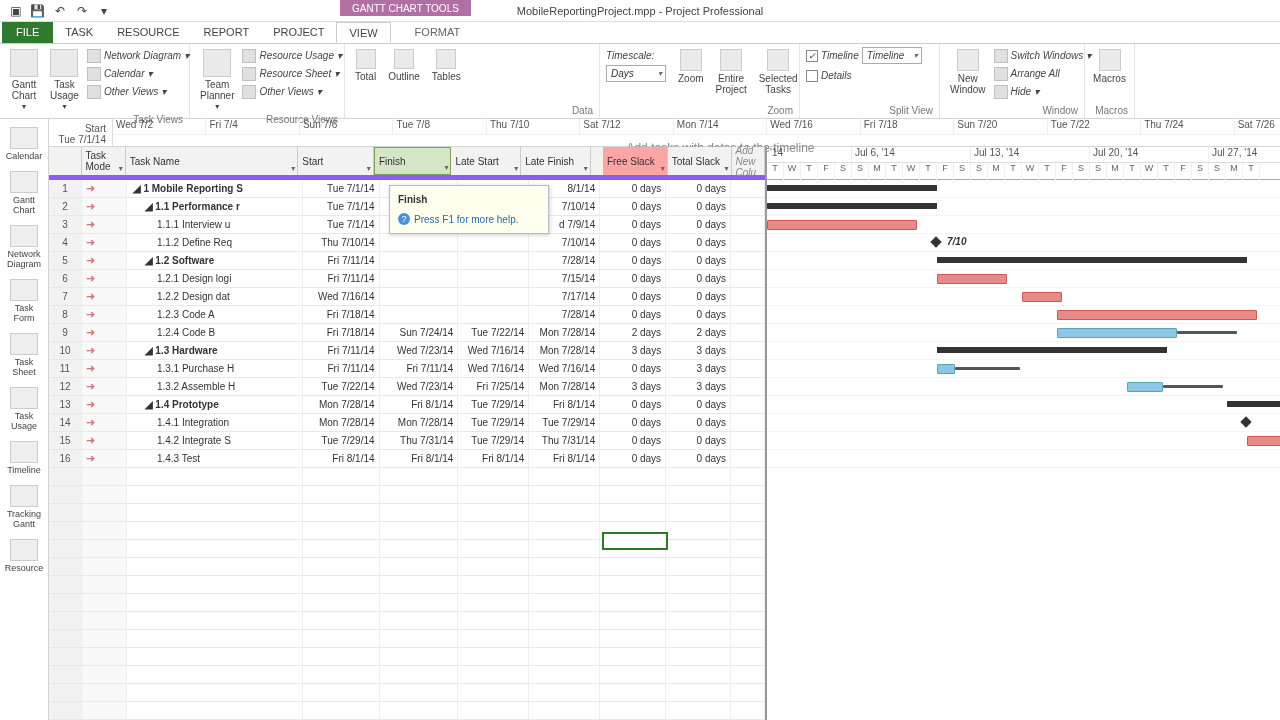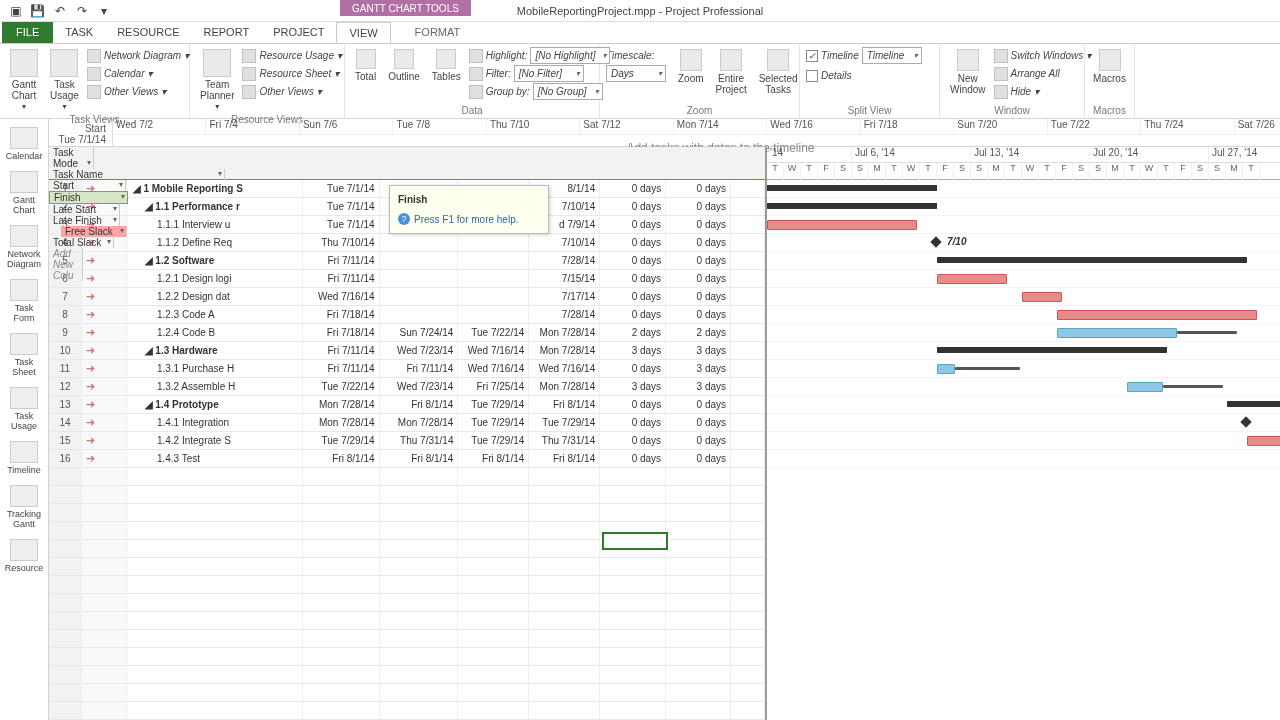--- a/index.html
+++ b/index.html
@@ -12,21 +12,21 @@
 .titlebar .doc-title { position: absolute; left: 50%; transform: translateX(-50%); font-size: 11px; color: #444; }
 
 .ribbon-tabs { height: 22px; display: flex; align-items: stretch; border-bottom: 1px solid #ccc; padding-left: 2px; }
 .ribbon-tabs .file-tab { background: #2f7a2f; color: #fff; padding: 4px 14px; font-size: 11px; }
 .ribbon-tabs .tab { padding: 4px 12px; font-size: 11px; color: #444; }
 .ribbon-tabs .tab.active { border: 1px solid #ccc; border-bottom: 1px solid #fff; background: #fff; }
 .ribbon-tabs .ctx-tab { padding: 4px 12px; font-size: 11px; color: #666; margin-left: 0; }
 
 .ribbon { height: 75px; background: #fff; border-bottom: 1px solid #d4d4d4; display: flex; }
 .ribbon-group { border-right: 1px solid #e5e5e5; padding: 3px 6px 0; display: flex; flex-direction: column; justify-content: space-between; }
-.ribbon-group-label { text-align: center; font-size: 10px; color: #777; padding-bottom: 2px; }
+.ribbon-group-label { text-align: right; font-size: 10px; color: #777; padding-bottom: 2px; }
 .ribbon-row { display: flex; align-items: flex-start; gap: 4px; }
 .big-btn { display: flex; flex-direction: column; align-items: center; padding: 2px 4px; font-size: 10px; color: #444; text-align: center; line-height: 11px; }
 .big-btn .icon { width: 28px; height: 28px; background: #eaeaea; margin-bottom: 2px; border: 1px solid #ccc; }
 .small-btns { display: flex; flex-direction: column; gap: 1px; font-style: italic; }
 .small-btn { display: flex; align-items: center; gap: 3px; font-size: 10px; color: #444; height: 17px; white-space: nowrap; }
 .small-btn .sicon { width: 14px; height: 14px; background: #e0e0e0; border: 1px solid #c0c0c0; }
 .combo { height: 17px; border: 1px solid #aaa; background: #fff; font-size: 10px; padding: 0 14px 0 4px; display: flex; align-items: center; min-width: 70px; position: relative; }
 .combo::after { content: "▾"; position: absolute; right: 3px; font-size: 8px; color: #666; }
 .chk { width: 12px; height: 12px; border: 1px solid #888; display: inline-flex; align-items: center; justify-content: center; font-size: 9px; color: #333; }
 
@@ -40,21 +40,21 @@
 .tl-left { width: 64px; border-right: 1px solid #ddd; font-size: 10px; text-align: right; padding: 4px 6px 0 0; color: #555; }
 .tl-right { flex: 1; position: relative; }
 .tl-dates { display: flex; height: 16px; border-bottom: 1px solid #eee; }
 .tl-date { flex: 1; font-size: 10px; color: #555; padding-left: 3px; border-right: 1px solid #eee; white-space: nowrap; overflow: hidden; }
 .tl-msg { position: absolute; top: 22px; left: 50%; transform: translateX(-50%); font-size: 12px; color: #888; }
 
 .split-area { flex: 1; display: flex; }
 .table-area { width: 718px; border-right: 2px solid #999; display: flex; flex-direction: column; position: relative; }
 .gantt-area { flex: 1; overflow: hidden; position: relative; }
 
-.thead { display: flex; height: 33px; border-bottom: 1px solid #8b5cf6; background: #f2f2f2; font-size: 10px; color: #333; flex-direction: column; }
+.thead { display: flex; height: 33px; border-bottom: 5px solid #8b5cf6; background: #f2f2f2; font-size: 10px; color: #333; }
 .thead .hcell { border-right: 1px solid #ccc; display: flex; align-items: center; padding: 0 4px; position: relative; }
 .hcell.sel { background: #d4e6c6; border: 1px solid #7ba05b; }
 .hcell.sel2 { background: #fca5a5; margin-left: 12px; }
 .hcell .dd { position: absolute; right: 2px; bottom: 2px; font-size: 8px; color: #666; }
 .nc { font-style: italic; color: #888; }
 
 .tbody { flex: 1; overflow: hidden; }
 .trow { display: flex; height: 18px; border-bottom: 1px solid #e8e8e8; font-size: 10px; }
 .trow .rcell { border-right: 1px solid #eee; padding: 0 4px; display: flex; align-items: center; overflow: hidden; white-space: nowrap; }
 .trow .rnum { background: #f2f2f2; justify-content: center; color: #555; }
@@ -169,37 +169,20 @@
           <span>Total</span>
         </div>
       <div class="big-btn">
           <div class="icon" style="width:20px;height:20px"></div>
           <span>Outline</span>
         </div>
       <div class="big-btn">
           <div class="icon" style="width:20px;height:20px"></div>
           <span>Tables</span>
         </div>
-      <div class="small-btns">
-        <div class="small-btn">
-            <span class="sicon"></span>
-            <span>Highlight:</span>
-            <div class="combo">[No Highlight]</div>
-          </div>
-        <div class="small-btn">
-            <span class="sicon"></span>
-            <span>Filter:</span>
-            <div class="combo">[No Filter]</div>
-          </div>
-        <div class="small-btn">
-            <span class="sicon"></span>
-            <span>Group by:</span>
-            <div class="combo">[No Group]</div>
-          </div>
-      </div>
     </div>
     <div class="ribbon-group-label">Data</div>
   </div>
 
   <div class="ribbon-group" style="width:200px">
     <div class="ribbon-row">
       <div class="small-btns" style="margin-right:4px">
         <div class="small-btn">
             <span>Timescale:</span>
           </div>

